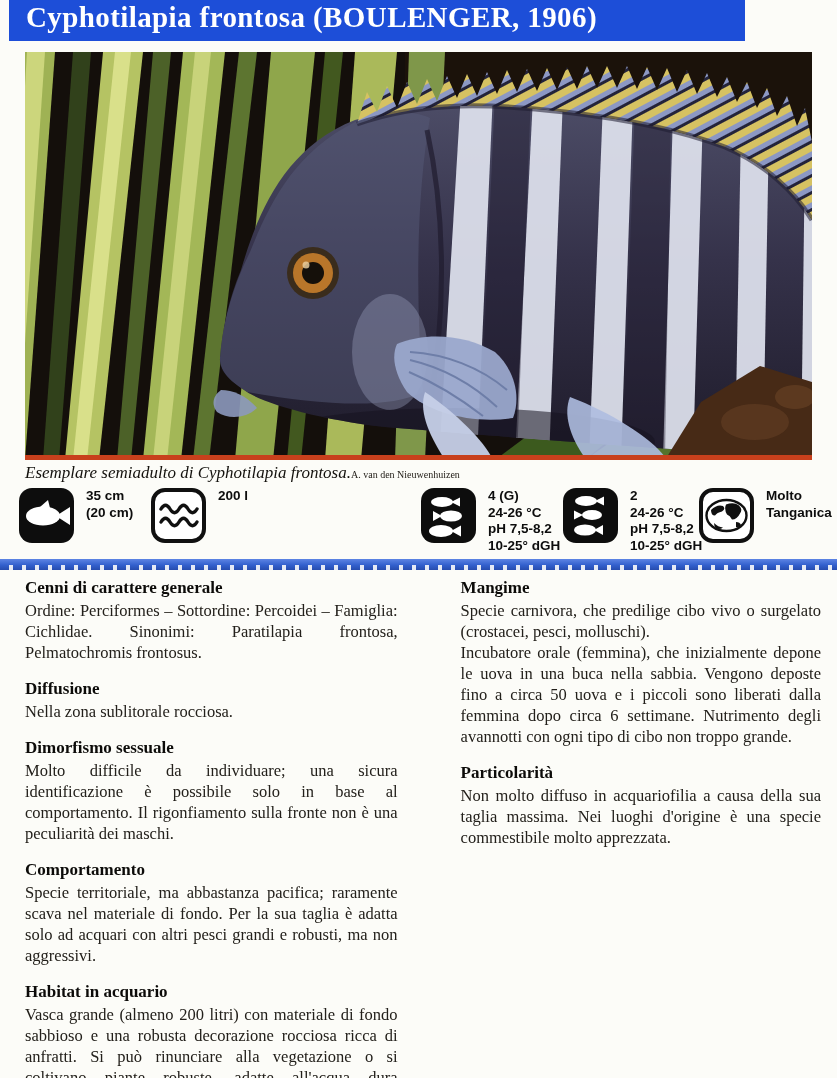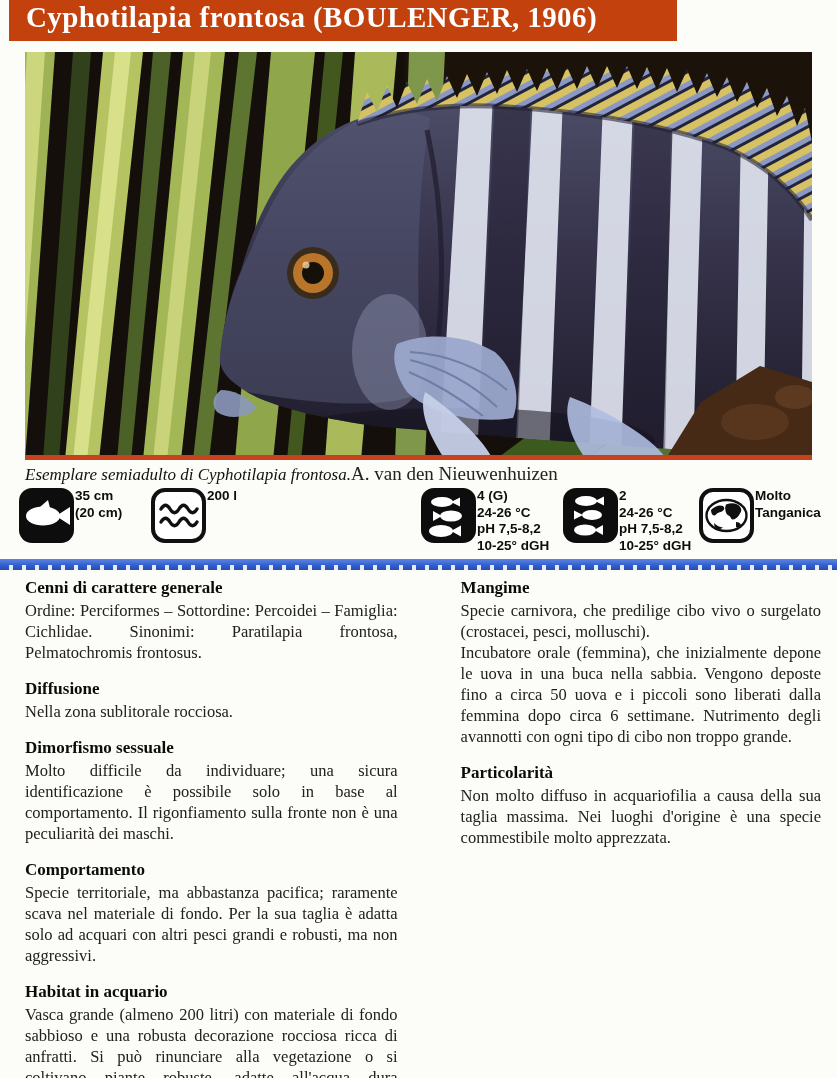--- a/index.html
+++ b/index.html
@@ -1,36 +1,36 @@
 <!DOCTYPE html>
 <html><head>
 <meta charset="utf-8">
 <style>
   html,body{margin:0;padding:0;background:#dededa;}
   .page{position:relative;width:837px;height:1078px;background:#fcfcf8;overflow:hidden;
         font-family:"Liberation Serif",serif;color:#1e1c18;}
 
   
-  .title-bar{position:absolute;left:9px;top:0;width:668px;height:41px;background:#c2410c;}
+  .title-bar{position:absolute;left:9px;top:0;width:736px;height:41px;background:#1d4ed8;}
   .title-bar h1{margin:0;padding:1px 0 0 17px;font-size:29px;font-weight:bold;color:#ffffff;
                 letter-spacing:.4px;font-family:"Liberation Serif",serif;white-space:nowrap;}
 
   
   .photo-frame{position:absolute;left:25px;top:52px;width:787px;height:408px;background:#140f0b;}
   .photo-frame svg{display:block;width:100%;height:100%;}
 
   
   .caption-row{position:absolute;left:25px;top:463px;width:787px;display:flex;
                align-items:baseline;}
   .caption{font-style:italic;font-size:17px;color:#14120e;}
-  .credit{font-size:19px;color:#25211b;}
+  .credit{font-size:10px;color:#25211b;}
 
   
   .specs{position:absolute;left:0;top:487px;width:837px;height:75px;}
-  .spec{position:absolute;top:0;display:flex;gap:0;}
+  .spec{position:absolute;top:0;display:flex;gap:11px;}
   .spec-icon{width:57px;height:57px;flex:0 0 auto;}
   .spec-icon svg{display:block;width:57px;height:57px;}
   .spec-label{font-family:"Liberation Sans",sans-serif;font-weight:bold;font-size:13.5px;
               line-height:16.5px;color:#0d0d0d;padding-top:1px;white-space:nowrap;}
   .spec-0{left:18px}.spec-1{left:150px}.spec-2{left:287px}.spec-3{left:420px}
   .spec-4{left:562px}.spec-5{left:698px}
 
   
   .divider{position:absolute;left:0;top:559px;width:837px;height:11px;background-color:#3a63cc;
      background-image:

